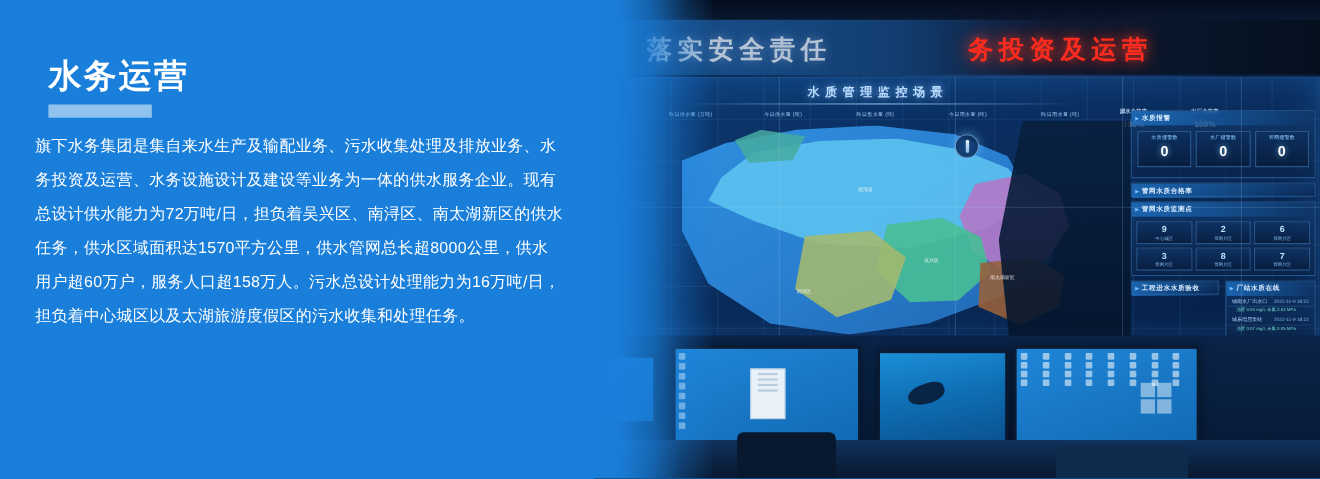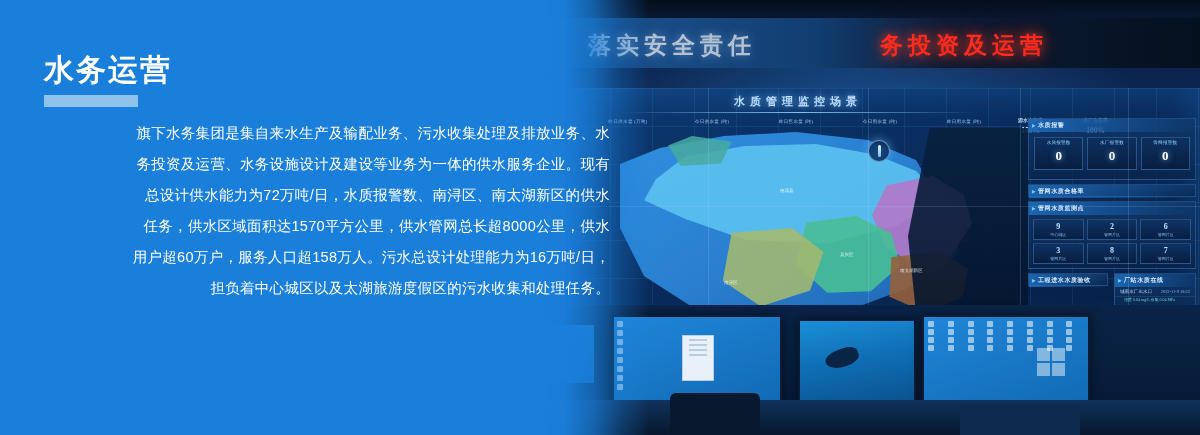--- a/index.html
+++ b/index.html
@@ -4,21 +4,21 @@
 <style>
   * { margin:0; padding:0; box-sizing:border-box; }
   html,body { width:1200px; height:435px; overflow:hidden; }
   body {
     font-family:"Liberation Sans","DejaVu Sans",sans-serif;
     background:#1a7fdb;
   }
   #stage { position:relative; width:1200px; height:435px; overflow:hidden; background:#1a7fdb; }
 
   
-  #left-panel { position:absolute; left:0; top:0; width:600px; height:435px; z-index:30;text-align:right; }
+  #left-panel { position:absolute; left:0; top:0; width:600px; height:435px; z-index:30; }
   #page-title {
     position:absolute; left:44px; top:52px;
     font-size:30px; font-weight:bold; color:#ffffff;
     letter-spacing:2px; line-height:1.2;
   }
   #title-underline {
     position:absolute; left:44px; top:95px; width:94px; height:12px;
     background:#8fc2ed;
   }
   #body-copy {
@@ -51,25 +51,24 @@
   .marquee { position:absolute; top:30px; font-size:23px; font-weight:bold; letter-spacing:5px; }
   #marquee-left { left:48px; color:#cfd8e2; text-shadow:0 0 10px rgba(200,220,255,.5); opacity:.85; }
   #marquee-right { left:340px; color:#ff2b1e; text-shadow:0 0 12px rgba(255,60,30,.85),0 0 26px rgba(255,40,10,.5); }
   #marquee-bg {
     position:absolute; left:0; top:18px; width:660px; height:50px;
     background:linear-gradient(90deg,#10325f 0%,#184c86 18%,#123d70 42%,#0a1c35 62%,#05101f 100%);
   }
 
   
   #wall {
-    position:absolute; left:28px; top:88px; width:632px; height:245px;
+    position:absolute; left:28px; top:70px; width:632px; height:245px;
     background:linear-gradient(160deg,#0d3a72 0%,#0a2d5e 40%,#071f44 100%);
     box-shadow:0 0 40px rgba(40,130,220,.35) inset;
     overflow:hidden;
-    font-family:Liberation Serif, serif;
   }
   #wall-grid {
     position:absolute; inset:0;
     background-image:
       linear-gradient(rgba(120,200,255,.09) 1px,transparent 1px),
       linear-gradient(90deg,rgba(120,200,255,.09) 1px,transparent 1px);
     background-size:42px 38px;
   }
   #wall-title {
     position:absolute; left:0; top:6px; width:460px; text-align:center;
@@ -422,19 +421,19 @@
     </div>
 
     <div id="photo-fade"></div>
   </div>
 
   <div id="left-panel">
     <div id="page-title">水务运营</div>
     <div id="title-underline"></div>
     <div id="body-copy">旗下水务集团是集自来水生产及输配业务、污水收集处理及排放业务、水
 务投资及运营、水务设施设计及建设等业务为一体的供水服务企业。现有
-总设计供水能力为72万吨/日，水质报警数、南浔区、南太湖新区的供水
+总设计供水能力为72万吨/日，担负着吴兴区、南浔区、南太湖新区的供水
 任务，供水区域面积达1570平方公里，供水管网总长超8000公里，供水
 用户超60万户，服务人口超158万人。污水总设计处理能力为16万吨/日，
 担负着中心城区以及太湖旅游度假区的污水收集和处理任务。</div>
   </div>
 
 </div>
 
 </body></html>

